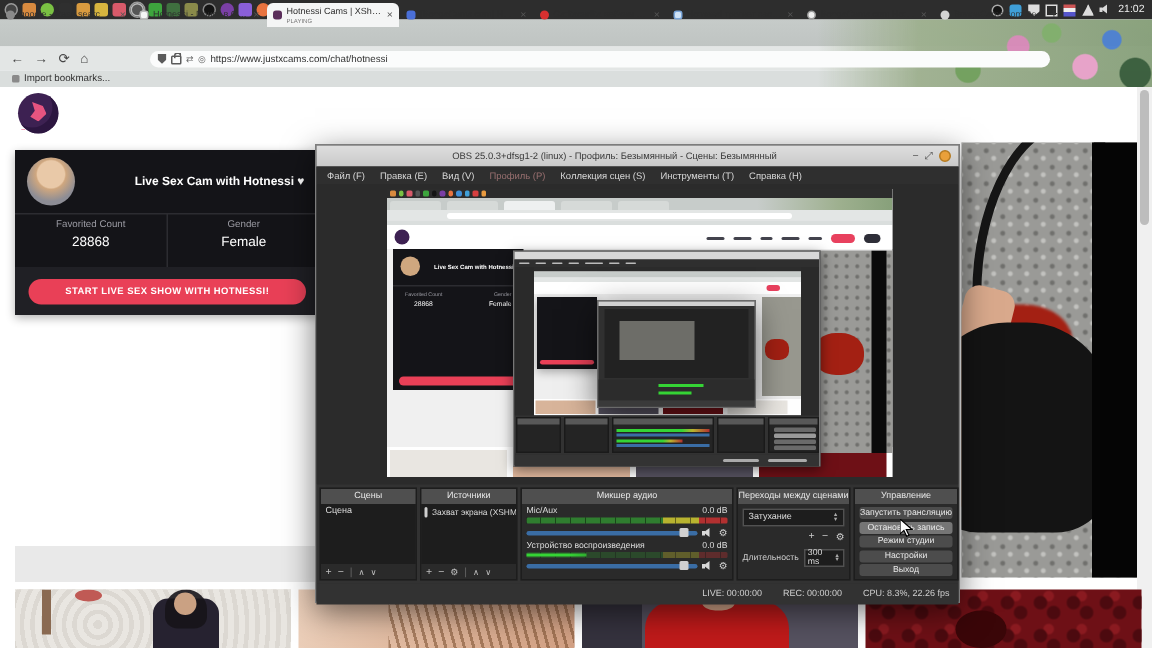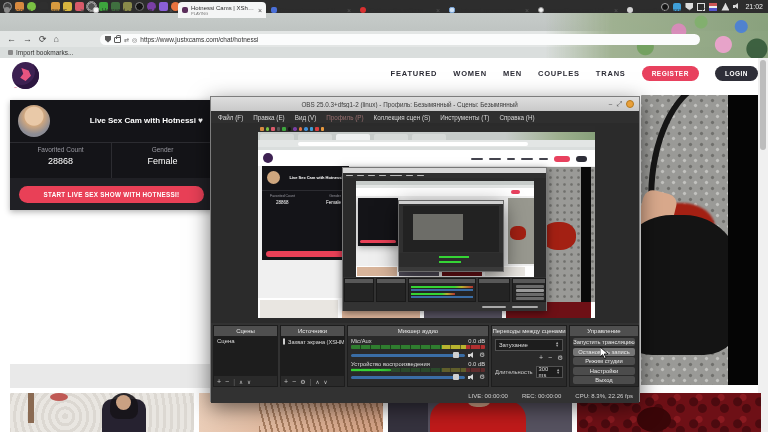--- a/index.html
+++ b/index.html
@@ -334,29 +334,20 @@
   <div class="abs bmbar">
     <span class="bm">
       <span class="sq"></span>
       <span>Import bookmarks...</span>
     </span>
   </div>
 
   <div class="abs page-header"></div>
   <div class="logo"></div>
   <div class="logo-script">~</div>
-  <div class="mainnav">
-    <span class="navitem">FEATURED</span>
-    <span class="navitem">WOMEN</span>
-    <span class="navitem">MEN</span>
-    <span class="navitem">COUPLES</span>
-    <span class="navitem">TRANS</span>
-    <span class="pill reg">REGISTER</span>
-    <span class="pill log">LOGIN</span>
-  </div>
 
   <div class="abs card">
     <div class="card-top">
       <div class="avatar"></div>
       <div class="card-title">Live Sex Cam with Hotnessi ♥</div>
     </div>
     <div class="stats">
       <div class="stat">
         <div class="lab">Favorited Count</div>
         <div class="val">28868</div>

